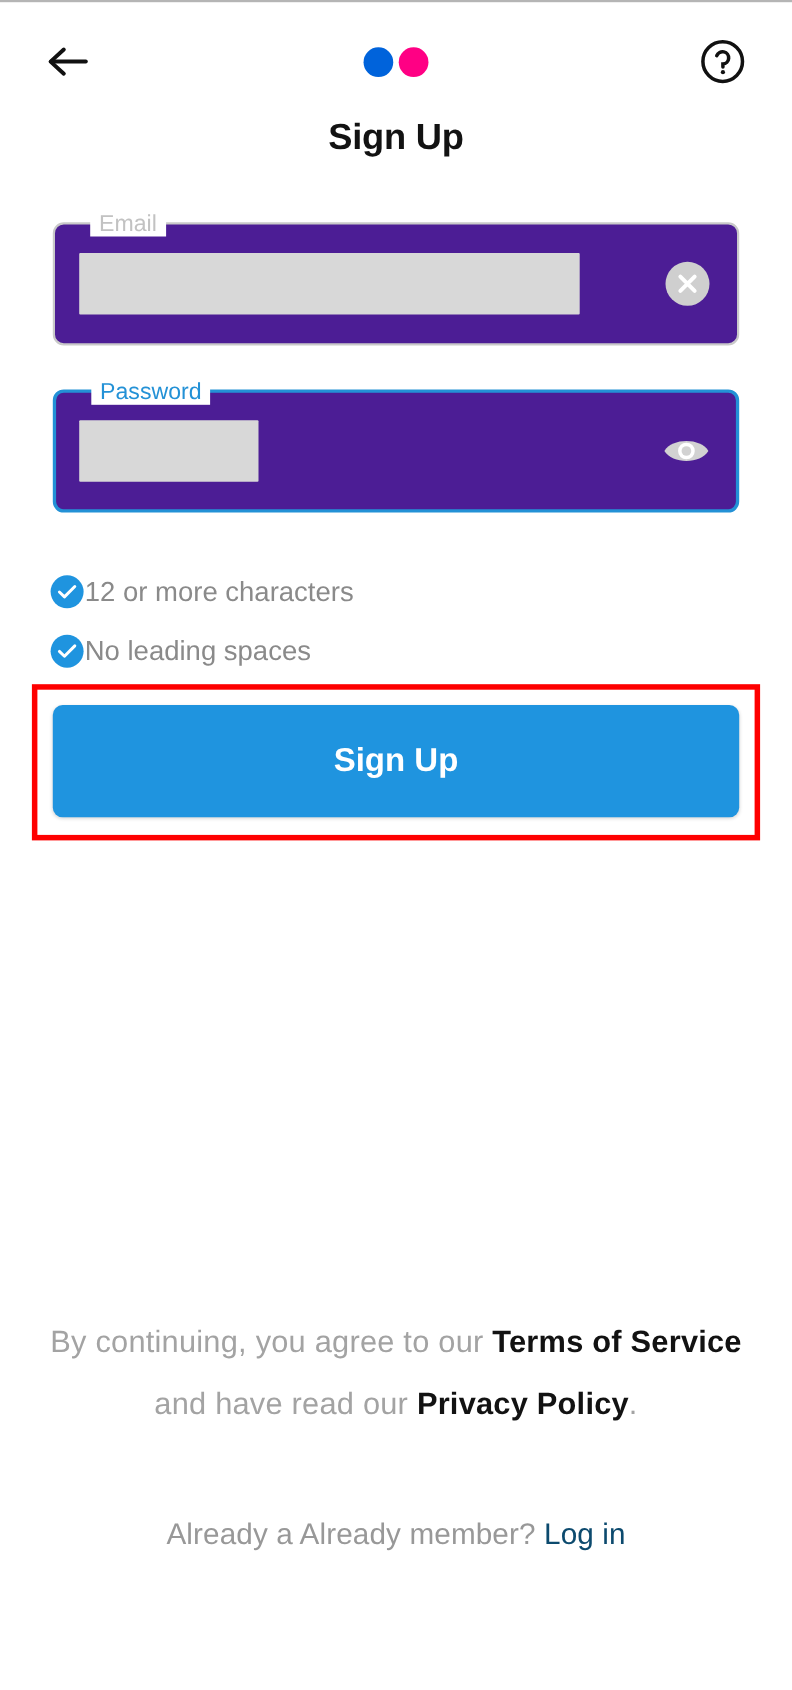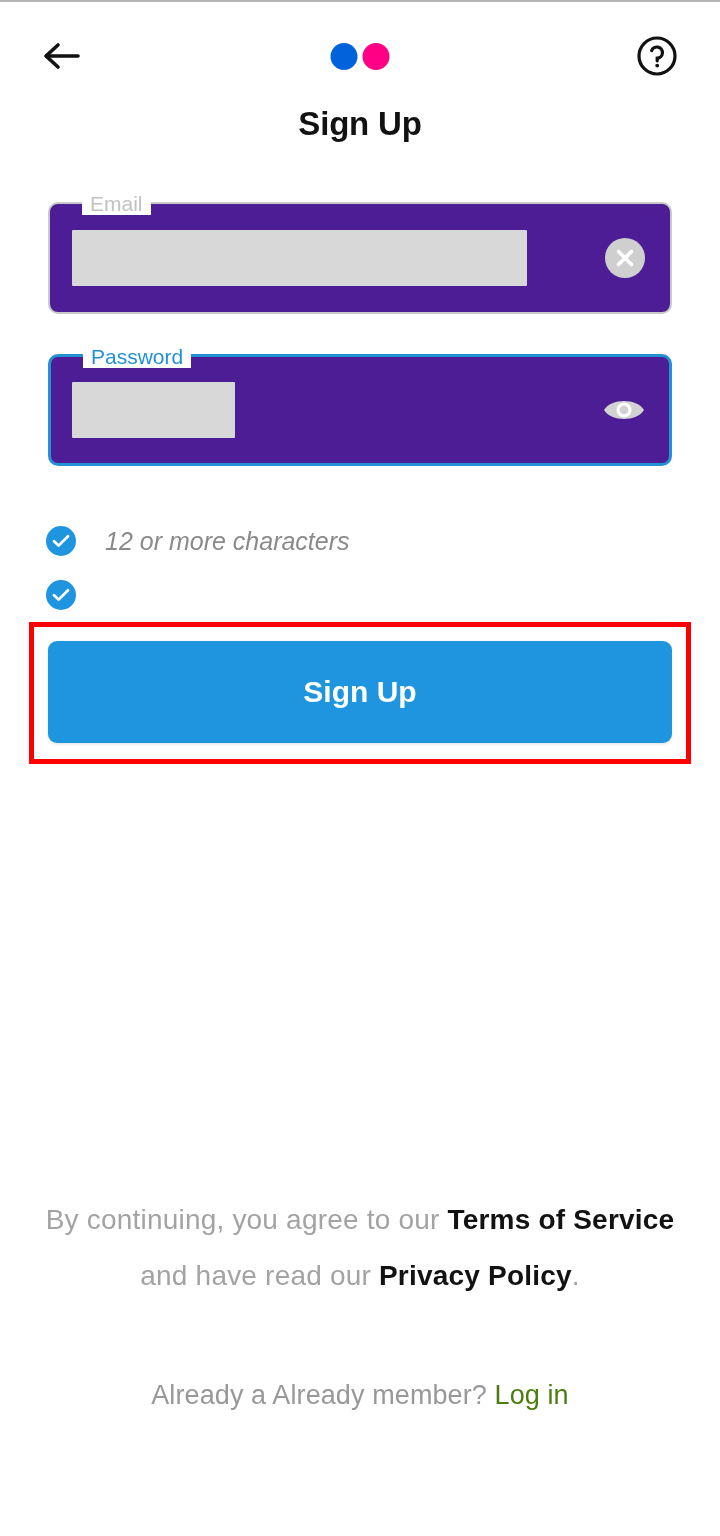--- a/index.html
+++ b/index.html
@@ -151,25 +151,24 @@
   
   .rules {
     position: absolute;
     top: 518px;
     left: 46px;
     width: 600px;
   }
 
   .rule {
     display: flex;
-    align-items: flex-end;
-    gap: 29px;
+    align-items: center;
+    gap: 1px;
     height: 36px;
     margin-bottom: 18px;
-    font-style: italic;
   }
 
   .check-circle {
     width: 30px;
     height: 30px;
     border-radius: 50%;
     background: #1f94df;
     display: flex;
     align-items: center;
     justify-content: center;
@@ -237,21 +236,21 @@
     top: 1378px;
     left: 0;
     width: 720px;
     text-align: center;
     font-size: 27px;
     color: #989898;
     letter-spacing: 0.1px;
   }
 
   .login-row a {
-    color: #4d7c0f;
+    color: #0c4a6e;
     text-decoration: none;
     cursor: pointer;
   }
 </style>
 </head>
 <body>
 
 <div class="screen">
 
   <div class="topbar">
@@ -317,20 +316,21 @@
       </span>
       <span class="rule-text">12 or more characters</span>
     </div>
 
     <div class="rule">
       <span class="check-circle">
         <svg width="18" height="14" viewBox="0 0 18 14">
           <path d="M2 7.2 L6.6 11.6 L16 2.2" fill="none" stroke="#ffffff" stroke-width="2.7" stroke-linecap="round" stroke-linejoin="round"></path>
         </svg>
       </span>
+      <span class="rule-text">No leading spaces</span>
     </div>
   </div>
 
   <button class="signup-button">Sign Up</button>
 
   <div class="highlight-box"></div>
 
   <div class="legal">
     <span>By continuing, you agree to our </span><a>Terms of Service</a><span> and have read our </span><a>Privacy Policy</a><span>.</span>
   </div>

